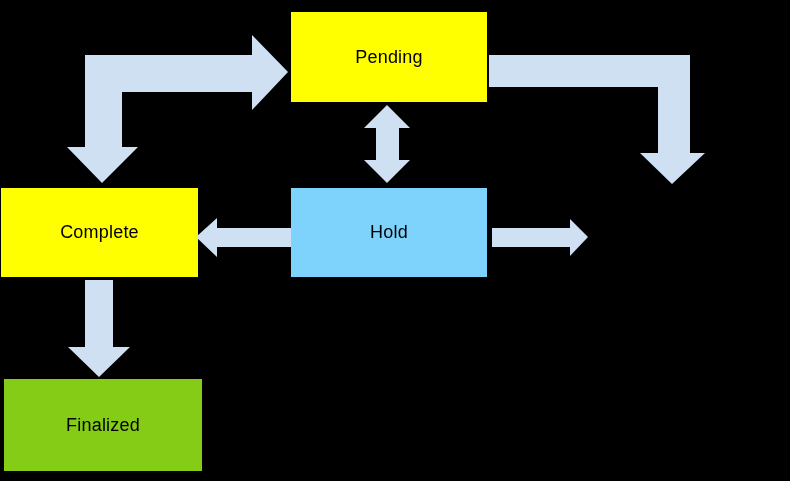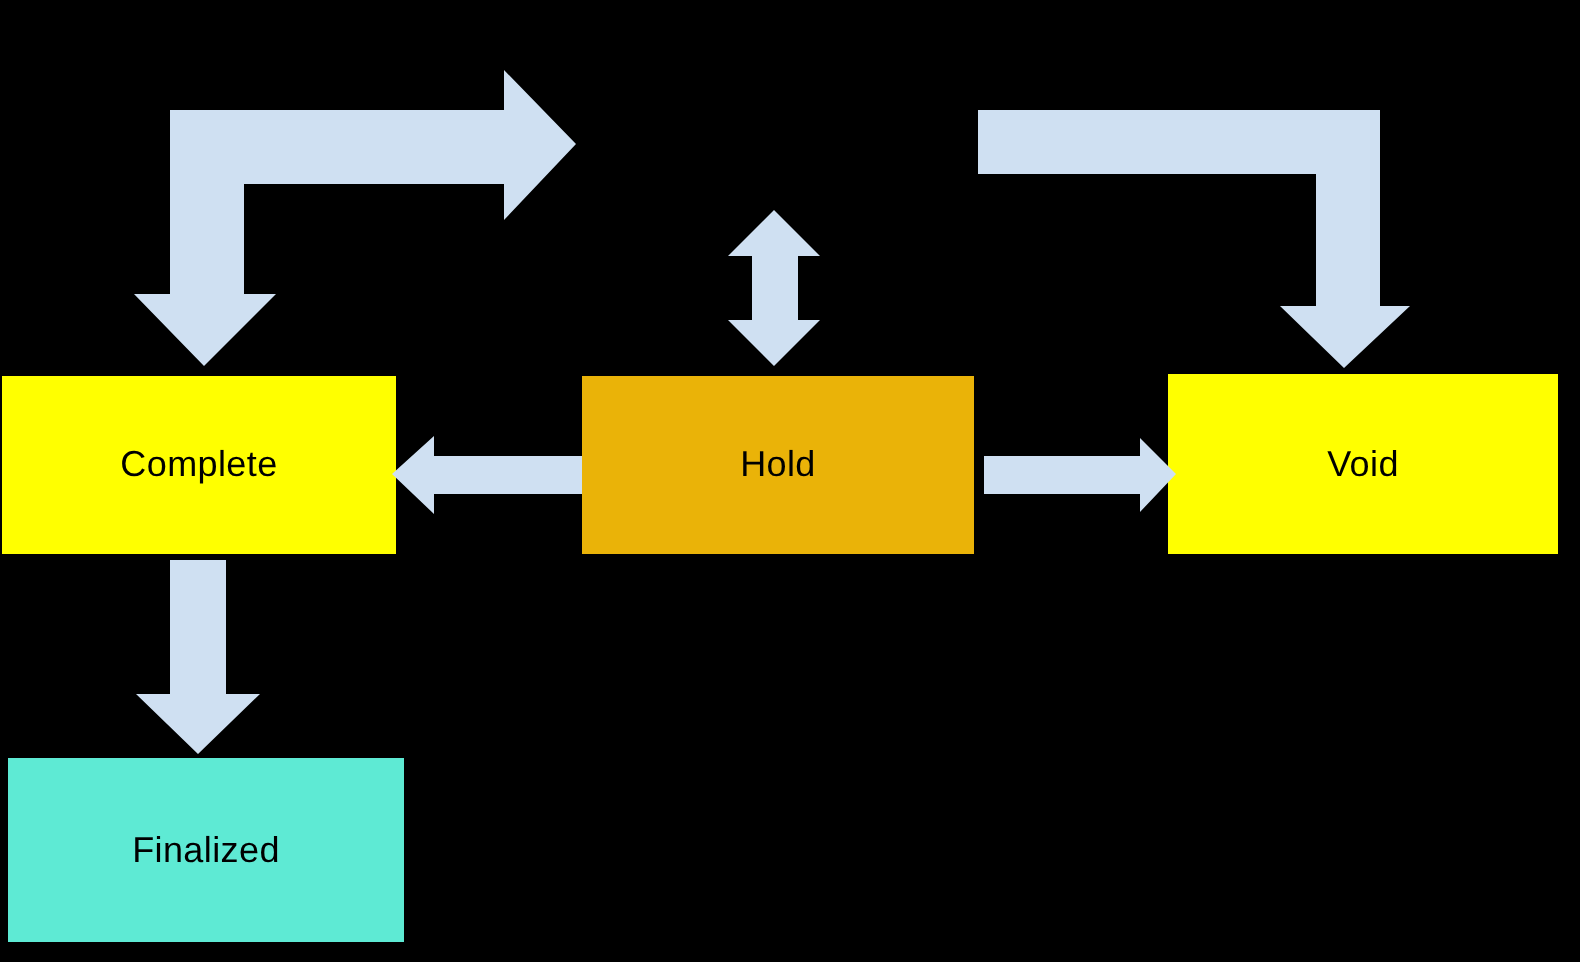--- a/index.html
+++ b/index.html
@@ -36,34 +36,34 @@
     height: 481px;
     z-index: 2;
     pointer-events: none;
   }
 </style>
 </head>
 <body>
 
 <div class="canvas" style="background-color: rgb(0, 0, 0);">
 
+  <div class="node" style="left: 290px; top: 11px; width: 198px; height: 92px; background-color: rgb(255, 255, 0);">
+    <span>Pending</span>
+  </div>
 
   <div class="node" style="left: 0; top: 187px; width: 199px; height: 91px; background-color: rgb(255, 255, 0);">
     <span>Complete</span>
   </div>
 
-  <div class="node" style="left: 290px; top: 187px; width: 198px; height: 91px; background-color: #eab308;">
+  <div class="node" style="left: 290px; top: 187px; width: 198px; height: 91px; background-color: #7dd3fc;">
     <span>Hold</span>
   </div>
 
-  <div class="node" style="left: 583px; top: 186px; width: 197px; height: 92px; background-color: rgb(255, 255, 0);">
-    <span>Void</span>
-  </div>
 
-  <div class="node" style="left: 3px; top: 378px; width: 200px; height: 94px; background-color: #5eead4;">
+  <div class="node" style="left: 3px; top: 378px; width: 200px; height: 94px; background-color: #84cc16;">
     <span>Finalized</span>
   </div>
 
   <svg class="arrow-layer" viewBox="0 0 790 481">
 
     <polygon points="85,55 252,55 252,35 288,72 252,110 252,92 122,92 122,147 138,147 102,183 67,147 85,147" fill="#cfe0f2"></polygon>
 
     <polygon points="387,105 410,128 399,128 399,160 410,160 387,183 364,160 376,160 376,128 364,128" fill="#cfe0f2"></polygon>
 
     <polygon points="489,55 690,55 690,153 705,153 672,184 640,153 658,153 658,87 489,87" fill="#cfe0f2"></polygon>

